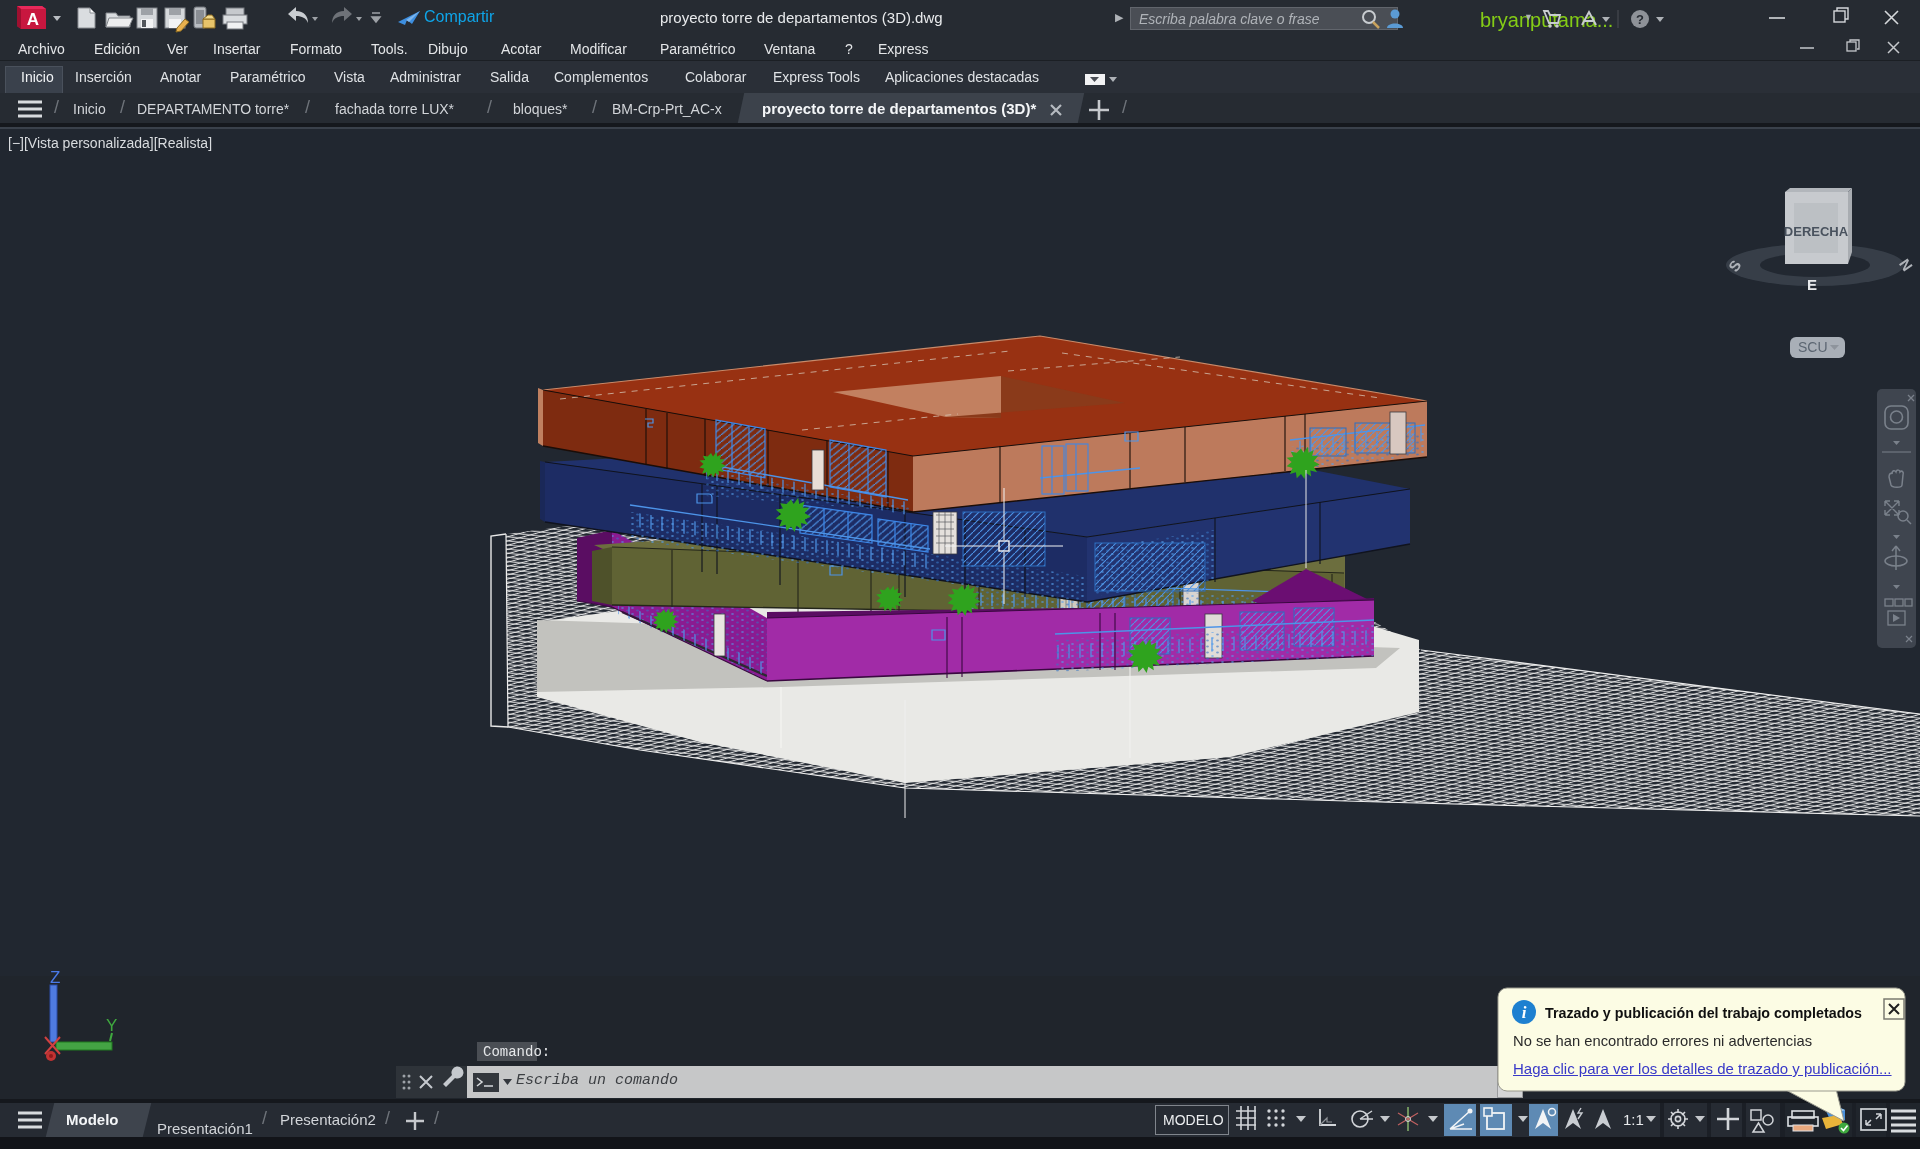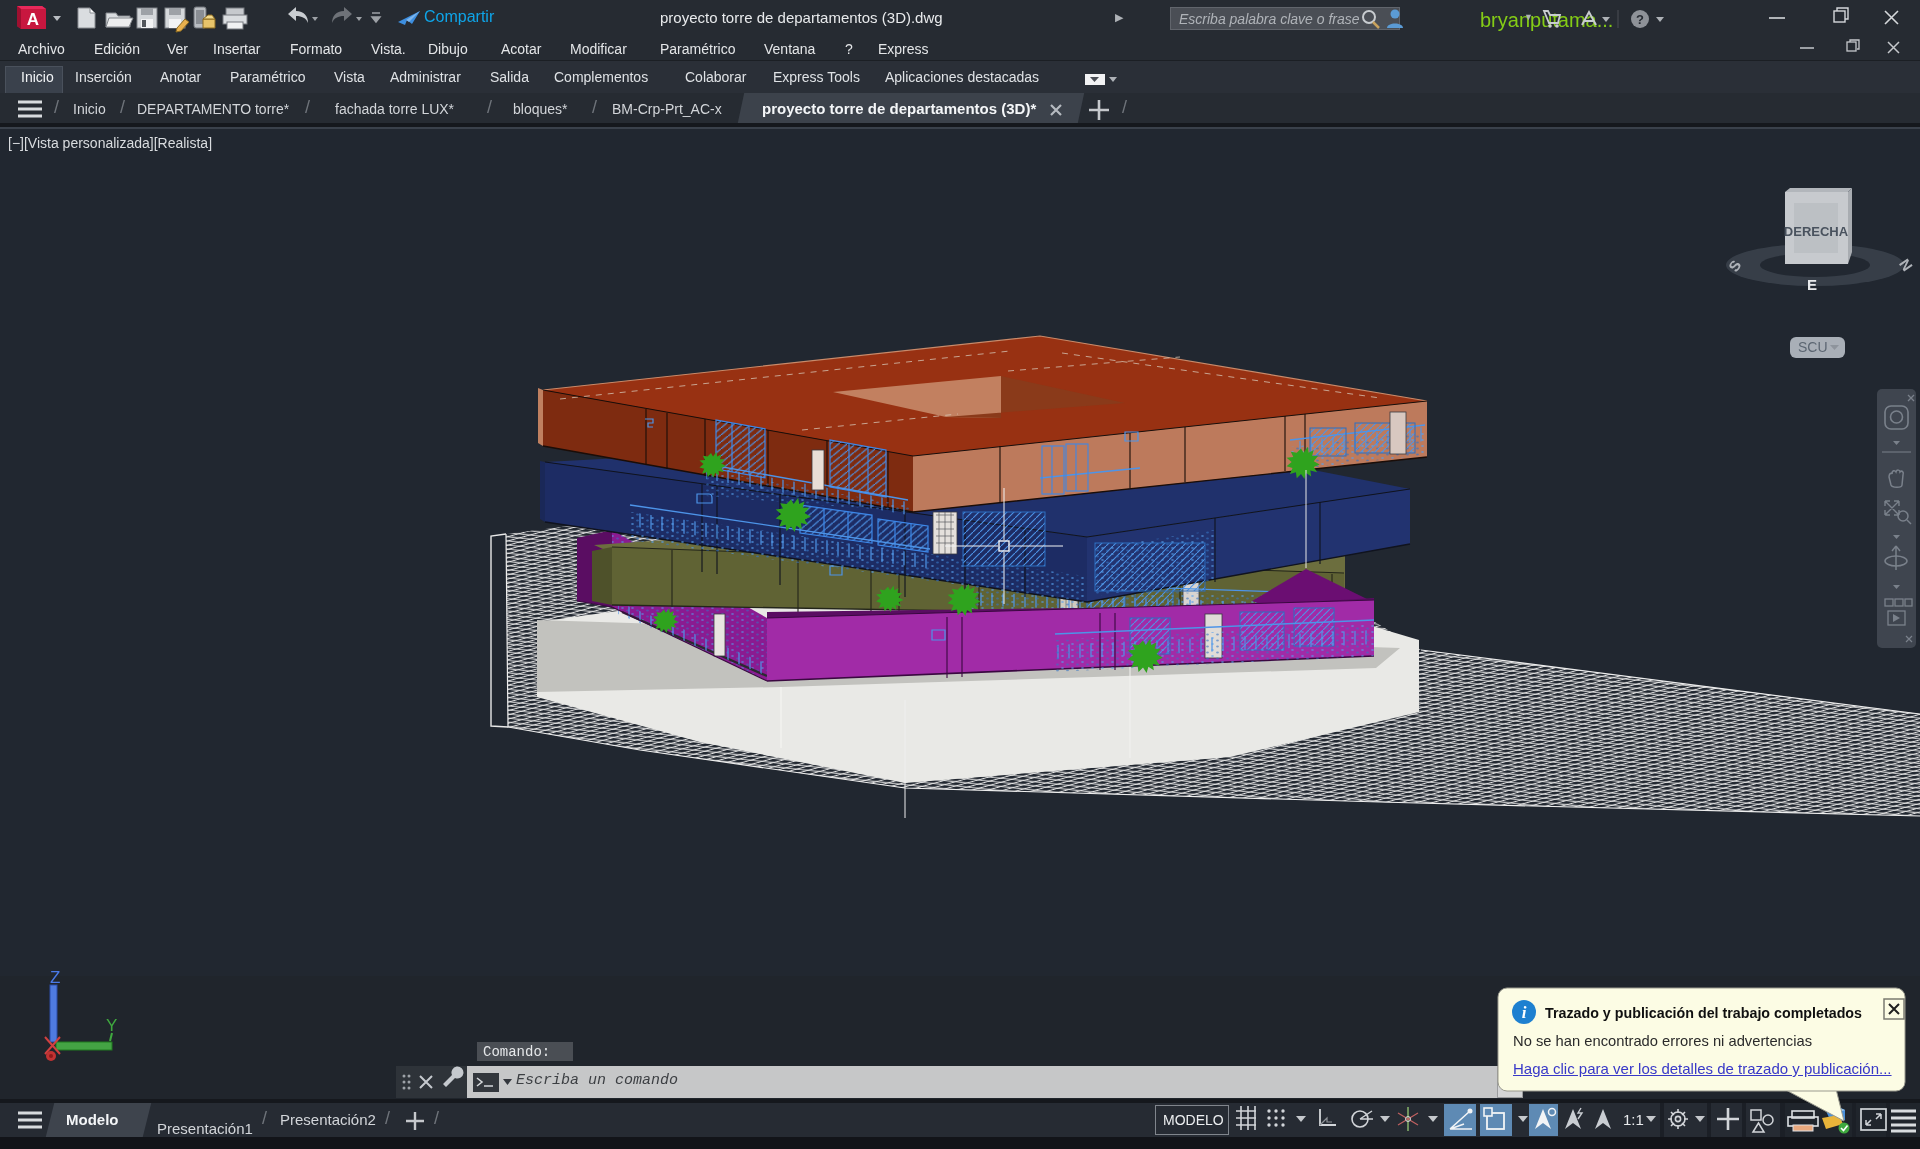--- a/index.html
+++ b/index.html
@@ -63,21 +63,21 @@
     <path d="M352 14 l-8 -7 v4 c-8 0 -12 5 -12 12 c2 -5 6 -7 12 -7 v5 z" fill="#6E7278"></path>
     <path d="M356 17 l6 0 l-3 4 z" fill="#9DA1A6"></path>
     <path d="M372 13 h8 M372 17 l4 5 l4 -5 z" stroke="#9DA1A6" stroke-width="1.5" fill="#9DA1A6"></path>
 
     <path d="M398 22 l22 -11 l-8 13 l-5 -4 l-2 5 z" fill="#3D8FE0"></path>
     <path d="M420 11 l-14 9 l3 2 z" fill="#7FB6EC"></path>
   </svg>
   <span class="abs" style="left:424px;top:8px;font-size:16px;color:#0ea5e9;">Compartir</span>
   <span class="abs" style="left:660px;top:9px;font-size:15px;color:#E8EAEC;">proyecto torre de departamentos (3D).dwg</span>
   <span class="abs" style="left:1115px;top:11px;color:#AEB2B7;font-size:11px;">▶</span>
-  <div class="abs" style="left:1130px;top:7px;width:230px;height:23px;background:#4A4E55;border:1px solid #61656C;margin-left:40px;">
+  <div class="abs" style="left:1130px;top:7px;width:268px;height:23px;background:#4A4E55;border:1px solid #61656C;">
     <span class="abs" style="left:8px;top:3px;font-size:14px;font-style:italic;color:#AFB3B8;">Escriba palabra clave o frase</span>
   </div>
   <svg class="abs" style="left:1358px;top:7px" width="300" height="24" viewBox="0 0 300 24">
     <circle cx="11" cy="10" r="6" fill="none" stroke="#C8CCD0" stroke-width="2"></circle>
     <path d="M15 15 l6 6" stroke="#C8A25E" stroke-width="2.5"></path>
     <circle cx="37" cy="7" r="4.5" fill="#5B9BD5"></circle>
     <path d="M29 21 c0 -6 16 -6 16 0 z" fill="#5B9BD5"></path>
   </svg>
   <span class="abs" style="left:1480px;top:9px;font-size:20px;color:#84cc16;">bryanputama...</span>
   <span class="abs" style="left:1524px;top:12px;font-size:9px;color:#AEB2B7;">▼</span>
@@ -106,21 +106,21 @@
     <path d="M60 6 v-2 h9 v9 h-2" fill="none" stroke="#C5C8CC" stroke-width="1.3"></path>
     <path d="M98 6 l11 11 M109 6 l-11 11" stroke="#C5C8CC" stroke-width="1.5"></path>
   </svg>
 </div>
 <div id="menuitems">
   <span class="abs menuitem" style="left:18px;top:41px;">Archivo</span>
   <span class="abs menuitem" style="left:94px;top:41px;">Edición</span>
   <span class="abs menuitem" style="left:167px;top:41px;">Ver</span>
   <span class="abs menuitem" style="left:213px;top:41px;">Insertar</span>
   <span class="abs menuitem" style="left:290px;top:41px;">Formato</span>
-  <span class="abs menuitem" style="left:371px;top:41px;">Vista.</span>
+  <span class="abs menuitem" style="left:371px;top:41px;">Tools.</span>
   <span class="abs menuitem" style="left:428px;top:41px;">Dibujo</span>
   <span class="abs menuitem" style="left:501px;top:41px;">Acotar</span>
   <span class="abs menuitem" style="left:570px;top:41px;">Modificar</span>
   <span class="abs menuitem" style="left:660px;top:41px;">Paramétrico</span>
   <span class="abs menuitem" style="left:764px;top:41px;">Ventana</span>
   <span class="abs menuitem" style="left:845px;top:41px;">?</span>
   <span class="abs menuitem" style="left:878px;top:41px;">Express</span>
 </div>
 <div id="ribbonrow">
   <div class="abs" style="left:5px;top:5px;width:58px;height:27px;background:#3A414C;border:1px solid #4A515C;border-bottom:none;"></div>
@@ -393,21 +393,21 @@
 
   <svg class="abs" style="left:945px;top:357px" width="120" height="120" viewBox="0 0 120 120">
     <line x1="0" y1="60" x2="53" y2="60" stroke="#F2F3F4" stroke-width="1"></line>
     <line x1="65" y1="60" x2="118" y2="60" stroke="#F2F3F4" stroke-width="1"></line>
     <line x1="59" y1="2" x2="59" y2="54" stroke="#F2F3F4" stroke-width="1"></line>
     <line x1="59" y1="66" x2="59" y2="118" stroke="#F2F3F4" stroke-width="1"></line>
     <rect x="54" y="55" width="10" height="10" fill="none" stroke="#F2F3F4" stroke-width="1.4"></rect>
   </svg>
 </div>
 
-<div class="abs" style="left:477px;top:1042px;width:96px;height:19px;background:#4A4E54;">
+<div class="abs" style="left:477px;top:1042px;width:60px;height:19px;background:#4A4E54;">
   <span class="abs" style="left:6px;top:2px;font-family:'Liberation Mono',monospace;font-size:14px;color:#E6E8EA;">Comando:</span>
 </div>
 <div class="abs" style="left:396px;top:1066px;width:71px;height:32px;background:#2E3339;"></div>
 <svg class="abs" style="left:396px;top:1066px" width="71" height="32" viewBox="0 0 71 32">
   <g fill="#9DA2A8">
       <circle cx="8" cy="10" r="1.5"></circle>
       <circle cx="13" cy="10" r="1.5"></circle>
       <circle cx="8" cy="16" r="1.5"></circle>
       <circle cx="13" cy="16" r="1.5"></circle>
       <circle cx="8" cy="22" r="1.5"></circle>

